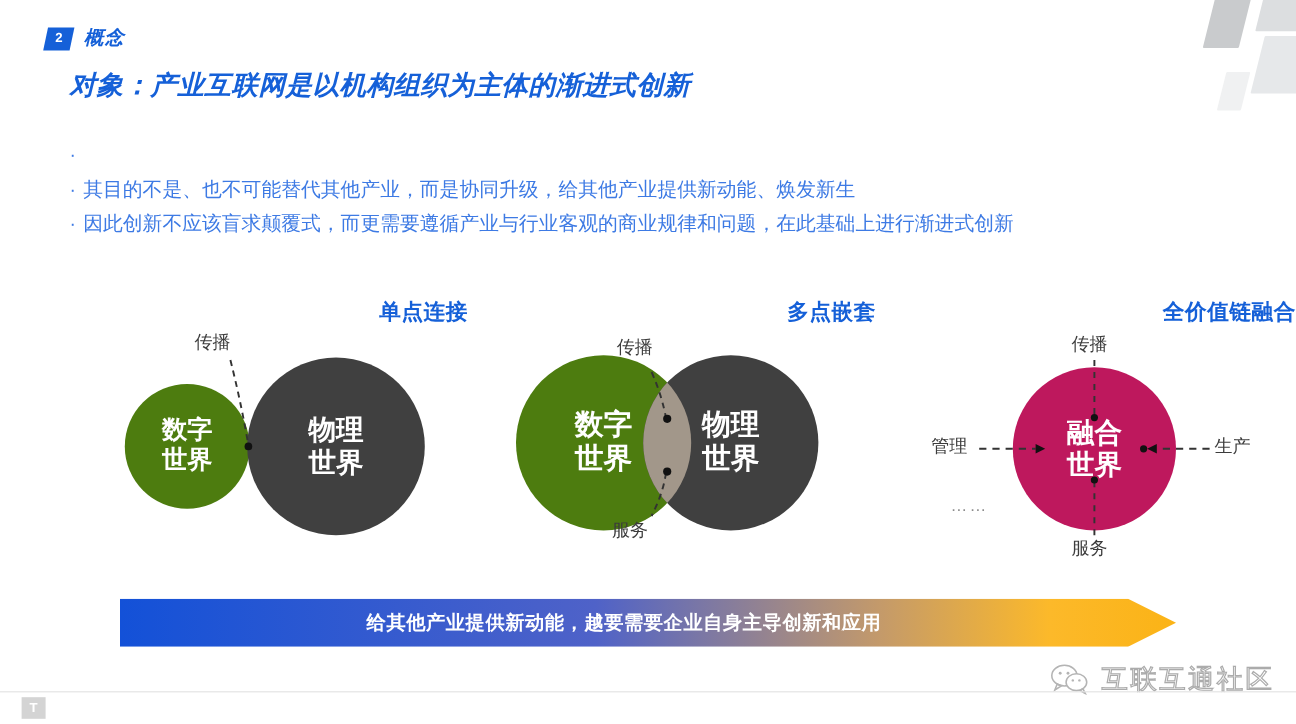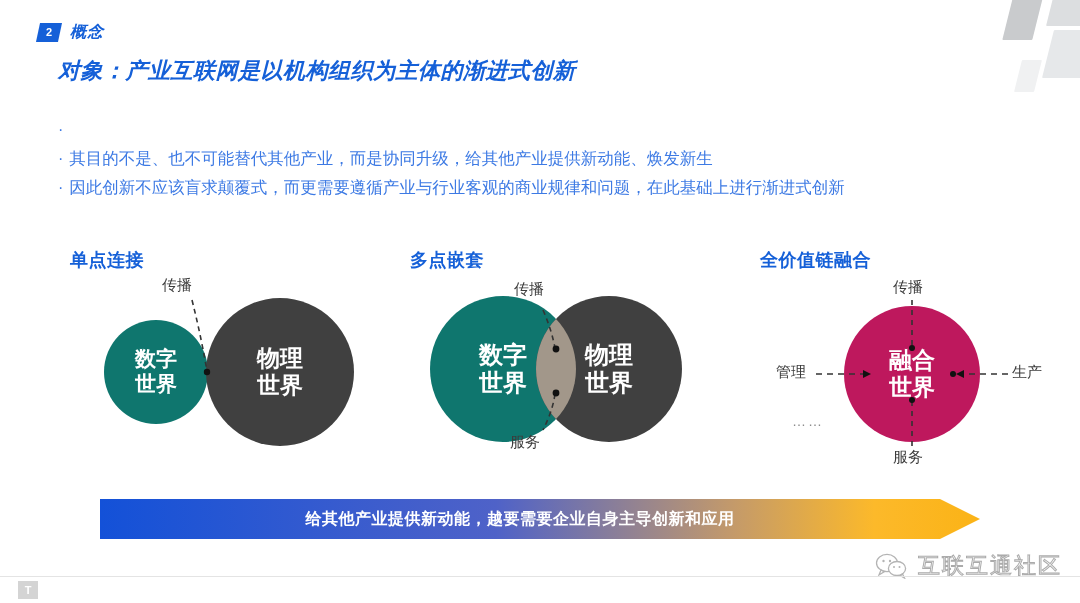--- a/index.html
+++ b/index.html
@@ -114,21 +114,21 @@
     height: 235px;
   }
   .dgroup {
     position: absolute;
     top: 0;
   }
   .dgroup-title {
     position: absolute;
     top: 0;
     width: 100%;
-    text-align: left;
+    text-align: right;
     color: #1560d8;
     font-size: 18px;
     font-weight: bold;
     letter-spacing: 0.5px;
   }
   .dstage {
     position: absolute;
     top: 30px;
     left: 0;
     width: 100%;
@@ -139,21 +139,21 @@
     border-radius: 50%;
     display: flex;
     flex-direction: column;
     align-items: center;
     justify-content: center;
     color: #ffffff;
     font-weight: bold;
     line-height: 1.18;
     text-align: center;
   }
-  .circle.blue { background: #0f766e; }
+  .circle.blue { background: #4d7c0f; }
   .circle.tan  { background: #404040; }
   .circle.gray { background: #be185d; }
   .axis-label {
     position: absolute;
     color: #3c3c3c;
     font-size: 15px;
     white-space: nowrap;
   }
   .dots-label {
     position: absolute;

